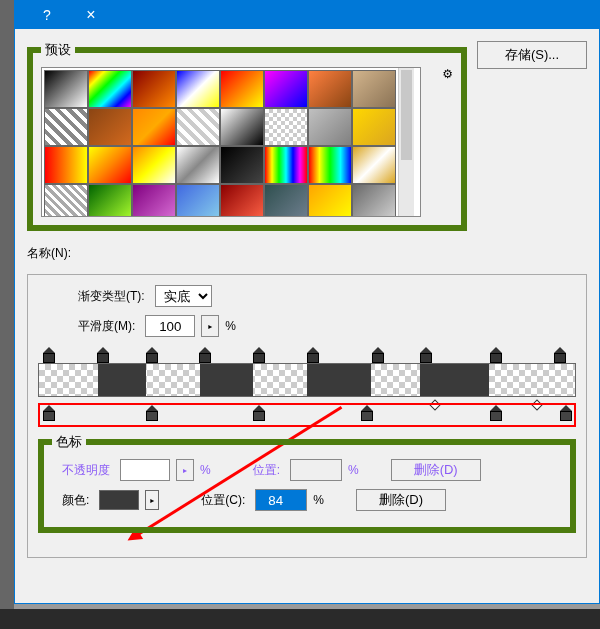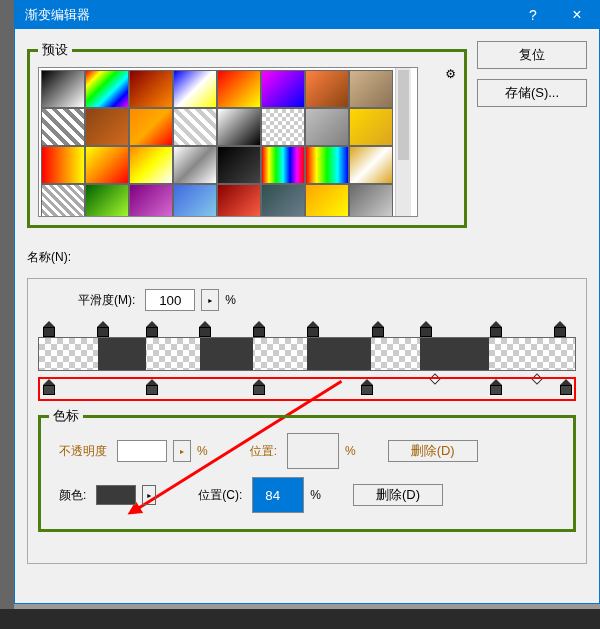--- a/index.html
+++ b/index.html
@@ -8,21 +8,21 @@
 .titlebar { height: 28px; background: #0078d7; color: #fff; display: flex; align-items: center; padding-left: 10px; }
 .titlebar-text { flex: 1; font-size: 13px; }
 .titlebar-btn { width: 44px; height: 28px; display: flex; align-items: center; justify-content: center; color: #fff; }
 .titlebar-btn.close { background: #0078d7; font-size: 16px; }
 .titlebar-btn.help { font-size: 14px; }
 .content { padding: 12px; display: flex; gap: 10px; }
 .left { flex: 1; }
 .right { width: 110px; display: flex; flex-direction: column; gap: 10px; }
 .btn { background: #f0f0f0; border: 1px solid #888; height: 28px; display: flex; align-items: center; justify-content: center; cursor: pointer; font-size: 13px; }
 .btn.primary { border: 2px solid #0078d7; }
-fieldset { border: 3px solid #4d7c0f; padding: 8px; margin-bottom: 21px; position: relative; }
+fieldset { border: 6px solid #4d7c0f; padding: 8px; margin-bottom: 14px; position: relative; }
 legend { padding: 0 4px; font-size: 13px; }
 .gear { position: absolute; right: 8px; top: 8px; font-size: 12px; }
 .preset-scroll { width: 380px; height: 150px; border: 1px solid #888; background: #fff; overflow: hidden; display: flex; }
 .preset-grid { display: grid; grid-template-columns: repeat(8, 44px); grid-auto-rows: 38px; gap: 0; padding: 2px; }
 .swatch { width: 44px; height: 38px; border: 1px solid #666; }
 .scrollbar { width: 16px; background: #e8e8e8; border-left: 1px solid #ccc; position: relative; }
 .scrollthumb { position: absolute; top: 2px; left: 2px; right: 2px; height: 90px; background: #c8c8c8; }
 .name-row { display: flex; align-items: center; gap: 8px; margin-top: 8px; }
 .name-input { flex: 1; height: 26px; border: 1px solid #888; padding: 0 6px; background: #fff; }
 .lower { border: 1px solid #aaa; padding: 10px; margin: 0 12px; position: relative; }
@@ -42,35 +42,34 @@
 .gseg { position: absolute; top: 0; bottom: 0; }
 .diamond { position: absolute; width: 8px; height: 8px; background: #fff; border: 1px solid #333; transform: rotate(45deg); top: 4px; }
 .color-stop { position: absolute; width: 12px; height: 14px; bottom: 0; }
 .color-stop::before { content: ''; display: block; width: 0; height: 0; border-left: 6px solid transparent; border-right: 6px solid transparent; border-bottom: 6px solid #333; }
 .color-stop::after { content: ''; display: block; width: 10px; height: 8px; background: #444; border: 1px solid #000; }
 .red-highlight { position: absolute; border: 2px solid red; height: 24px; left: 0; right: 0; top: 56px; pointer-events: none; }
 .arrow-line { position: absolute; width: 240px; height: 3px; background: red; transform-origin: left center; transform: rotate(-32deg); left: 100px; top: 186px; }
 .arrow-line::after { content: ''; position: absolute; right: -2px; top: -6px; width: 0; height: 0; border-left: 14px solid red; border-top: 7px solid transparent; border-bottom: 7px solid transparent; transform: rotate(180deg); left: -12px; right: auto; }
 .stops-fieldset { margin-top: 14px; }
 .stops-fieldset .row { margin-left: 10px; }
-.disabled { color: #a16207; }
+.disabled { color: #8b5cf6; }
 .color-well { width: 40px; height: 20px; background: #3a3a3a; border: 1px solid #666; }
 .small-arrow { width: 14px; height: 20px; border: 1px solid #666; display: flex; align-items: center; justify-content: center; font-size: 8px; }
-.loc-input { width: 52px; height: 36px; border: 1px solid #888; padding: 0 12px; }
+.loc-input { width: 52px; height: 22px; border: 1px solid #888; padding: 0 12px; }
 .loc-input.sel { background: #0078d7; color: #fff; }
 .bottom-bar { position: absolute; left: 0; bottom: 0; width: 600px; height: 20px; background: #2a2a2a; }
 .vert-bar { position: absolute; left: 0; top: 0; width: 14px; height: 609px; background: #666; }
 </style>
 </head>
 <body>
 
 <div class="vert-bar"></div>
 <div class="window">
   <div class="titlebar">
-    <span class="titlebar-text">渐变编辑器</span>
     <div class="titlebar-btn help">?</div>
     <div class="titlebar-btn close">×</div>
   </div>
 
   <div class="content">
     <div class="left">
       <fieldset>
         <legend>预设</legend>
         <span class="gear">⚙</span>
         <div class="preset-scroll">
@@ -113,27 +112,30 @@
           </div>
         </div>
       </fieldset>
 
       <div class="name-row">
         <label>名称(N):</label>
       </div>
     </div>
 
     <div class="right">
-      <div class="btn">复位</div>
       <div class="btn">存储(S)...</div>
       <div style="flex:1"></div>
     </div>
   </div>
 
   <div class="lower">
+    <div class="row" style="margin-left:40px">
+      <label>渐变类型(T):</label>
+      <select><option>实底</option></select>
+    </div>
     <div class="row" style="margin-left:40px">
       <label>平滑度(M):</label>
       <input class="num-input" value="100" style="">
       <div class="dropdown-arrow">▸</div>
       <span>%</span>
     </div>
 
     <div class="gradient-editor" style="position:relative">
       <div class="stop-row">
         <div class="opacity-stop top" style="left:1%"></div>

